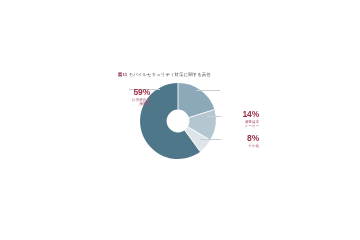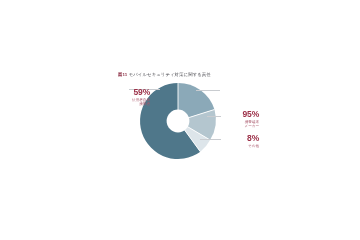--- a/index.html
+++ b/index.html
@@ -138,21 +138,21 @@
   <div class="leader leader-8"></div>
 
   <div class="callout left cal-59">
     <div class="pct">59%</div>
     <div class="sub">使用者自身</div>
     <div class="sub">携帯者</div>
   </div>
 
 
   <div class="callout right cal-14">
-    <div class="pct">95%</div>
+    <div class="pct">14%</div>
     <div class="sub">携帯端末</div>
     <div class="sub">メーカー</div>
   </div>
 
   <div class="callout right cal-8">
     <div class="pct">8%</div>
     <div class="sub">その他</div>
   </div>
 
 </div>

